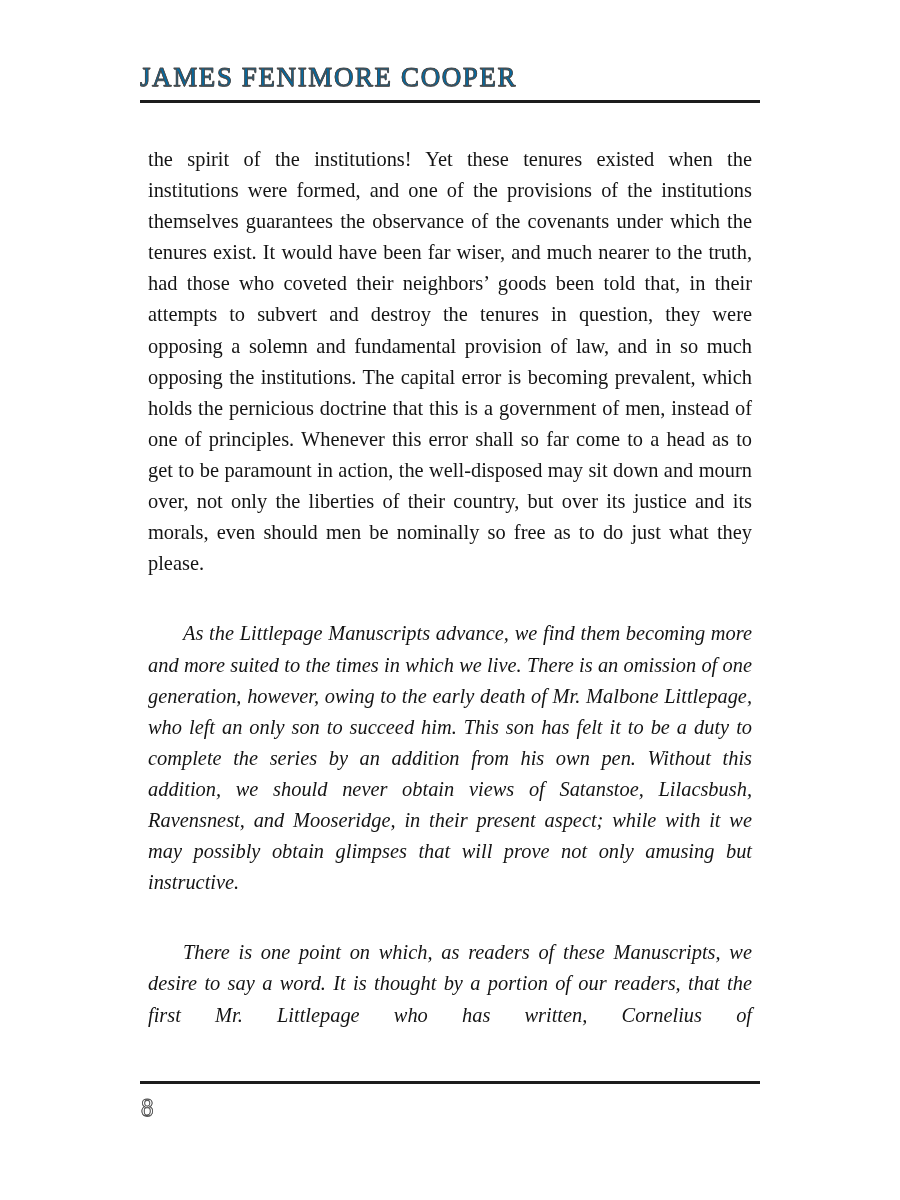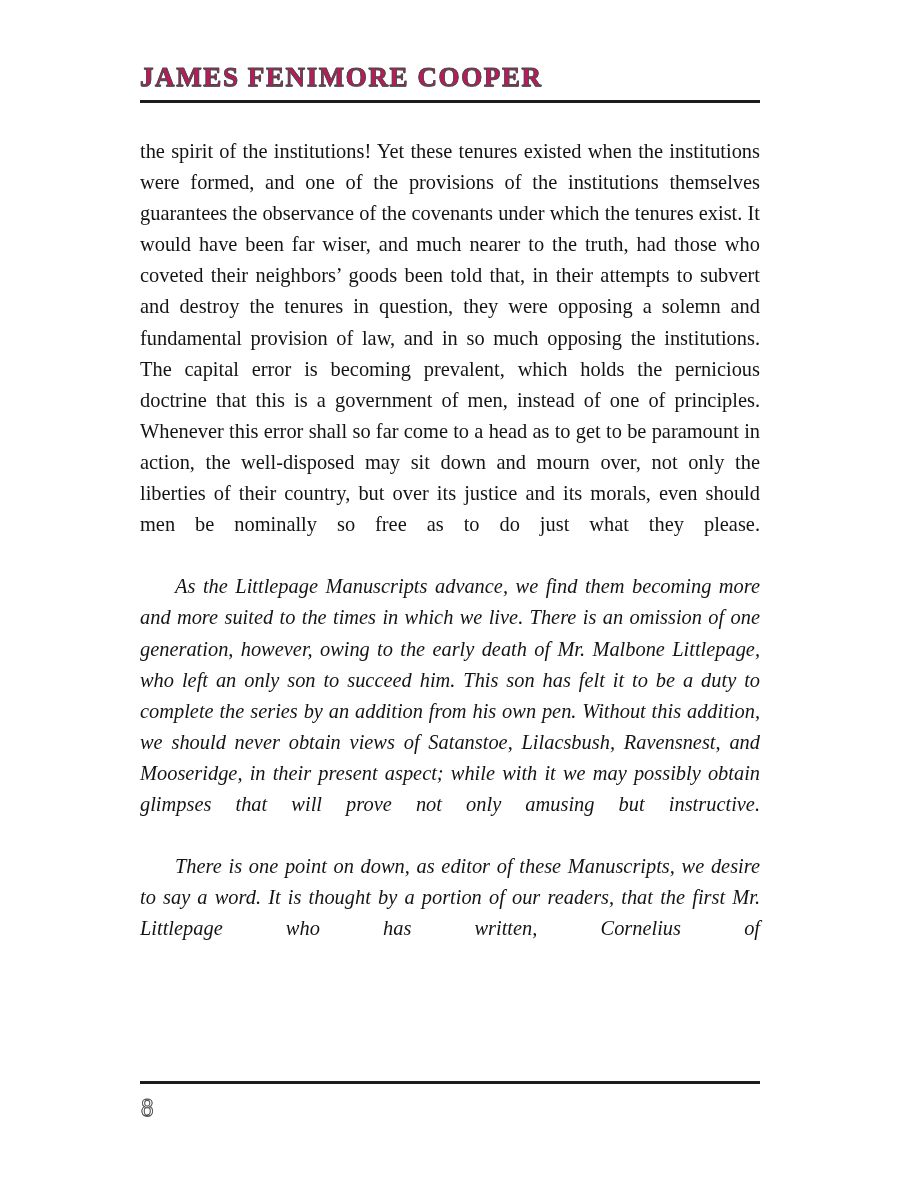--- a/index.html
+++ b/index.html
@@ -25,22 +25,22 @@
     left: 140px;
     top: 62px;
     width: 620px;
   }
 
   .running-head-title {
     font-family: "Liberation Serif", "DejaVu Serif", serif;
     font-size: 27px;
     line-height: 30px;
     letter-spacing: 1.6px;
-    font-weight: 700;
-    color: #be185d;
+    font-weight: 400;
+    color: #0369a1;
     -webkit-text-stroke: 0.8px #4a4a4a;
     text-shadow:
        0.5px 0 0 #6d6d6d,
       -0.5px 0 0 #6d6d6d,
        0 0.5px 0 #6d6d6d,
        0 -0.5px 0 #6d6d6d;
     white-space: nowrap;
   }
 
   .rule {
@@ -68,21 +68,21 @@
     font-size: 20.4px;
     line-height: 31.1px;
     text-align: justify;
     text-justify: inter-word;
     -webkit-hyphens: none;
     hyphens: none;
     color: #141414;
   }
 
   .body-text p {
-    margin: 0;
+    margin: 8px;
   }
 
   .body-text p.indent {
     text-indent: 35px;
     font-style: italic;
   }
 
   
   .body-text p::after {
     content: "";
@@ -114,20 +114,20 @@
 
   <div class="running-head">
     <div class="running-head-title">JAMES FENIMORE COOPER</div>
   </div>
 
   <div class="rule rule-top"></div>
 
   <div class="body-text">
     <p>the spirit of the institutions! Yet these tenures existed when the institutions were formed, and one of the provisions of the institutions themselves guarantees the observance of the covenants under which the tenures exist. It would have been far wiser, and much nearer to the truth, had those who coveted their neighbors’ goods been told that, in their attempts to subvert and destroy the tenures in question, they were opposing a solemn and fundamental provision of law, and in so much opposing the institutions. The capital error is becoming prevalent, which holds the pernicious doctrine that this is a government of men, instead of one of principles. Whenever this error shall so far come to a head as to get to be paramount in action, the well-disposed may sit down and mourn over, not only the liberties of their country, but over its justice and its morals, even should men be nominally so free as to do just what they please.</p>
     <p class="indent">As the Littlepage Manuscripts advance, we find them becoming more and more suited to the times in which we live. There is an omission of one generation, however, owing to the early death of Mr. Malbone Littlepage, who left an only son to succeed him. This son has felt it to be a duty to complete the series by an addition from his own pen. Without this addition, we should never obtain views of Satanstoe, Lilacsbush, Ravensnest, and Mooseridge, in their present aspect; while with it we may possibly obtain glimpses that will prove not only amusing but instructive.</p>
-    <p class="indent">There is one point on down, as editor of these Manuscripts, we desire to say a word. It is thought by a portion of our readers, that the first Mr. Littlepage who has written, Cornelius of</p>
+    <p class="indent">There is one point on which, as readers of these Manuscripts, we desire to say a word. It is thought by a portion of our readers, that the first Mr. Littlepage who has written, Cornelius of</p>
   </div>
 
   <div class="rule rule-bottom"></div>
 
   <div class="folio">8</div>
 
 </div>
 
 </body></html>

